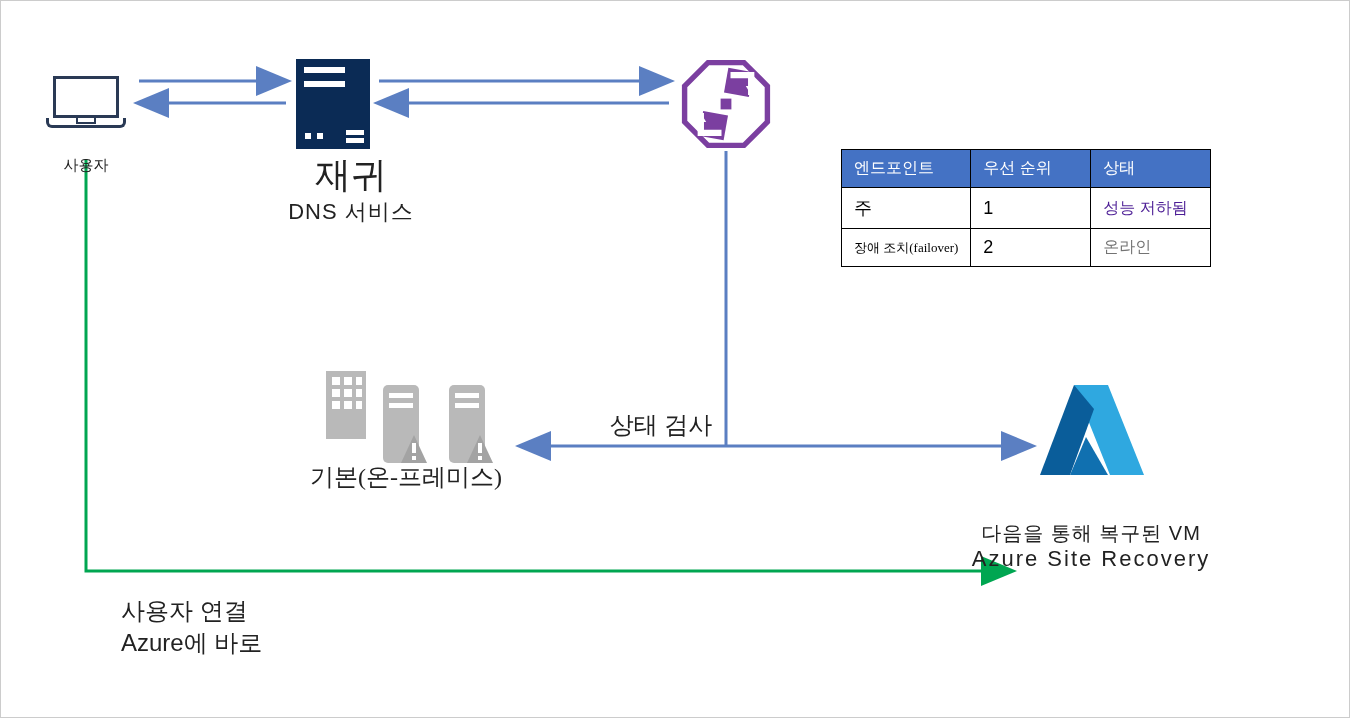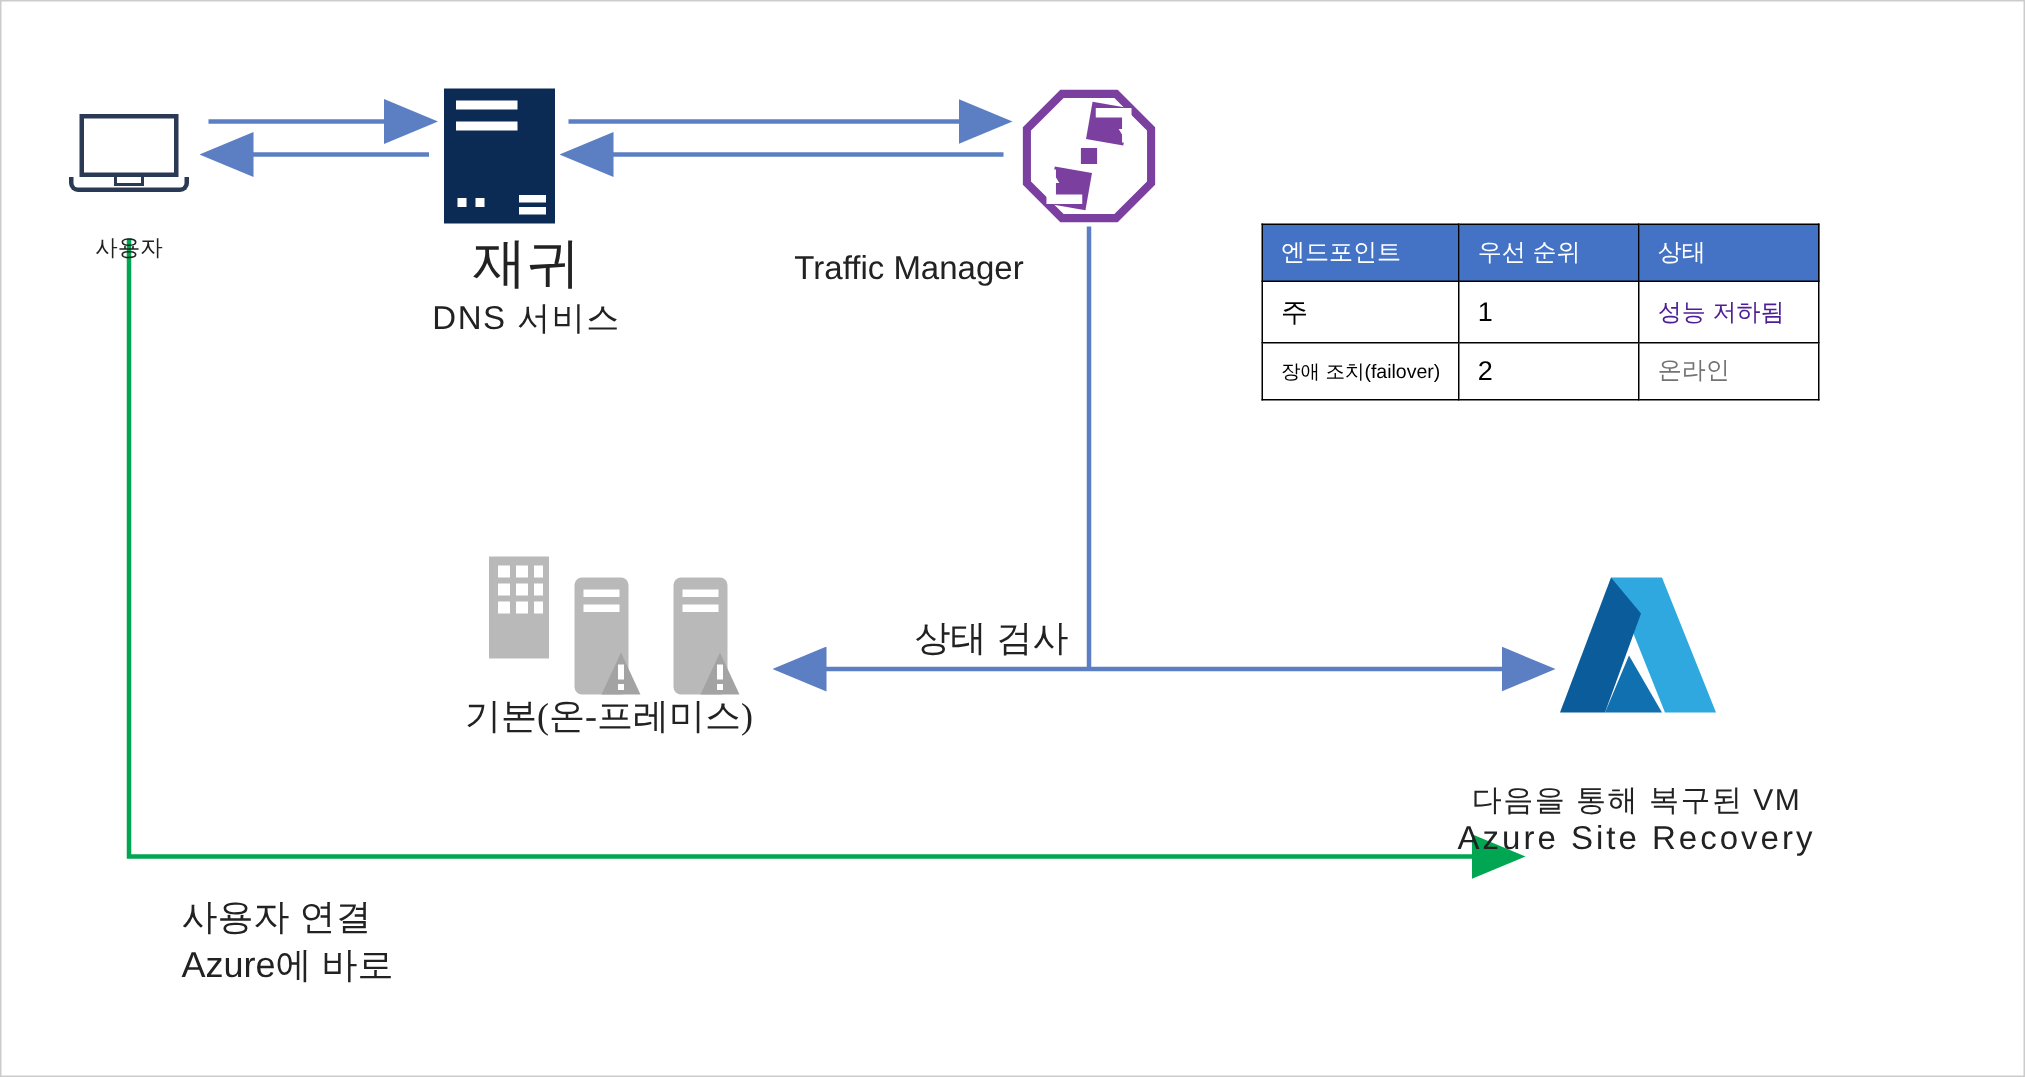--- a/index.html
+++ b/index.html
@@ -192,21 +192,20 @@
         <path d="M25 85 L12 72 L25 60 Z" fill="#fff"></path>
         <path d="M50 50 m-6,-6 l12,0 l0,12 l-12,0 z"></path>
       </g>
 
       <path d="M55 18 L78 18 L78 40" stroke="#fff" stroke-width="7" fill="none"></path>
       <path d="M78 40 L84 30 L72 30 Z" fill="#fff"></path>
       <path d="M45 82 L22 82 L22 60" stroke="#fff" stroke-width="7" fill="none"></path>
       <path d="M22 60 L16 70 L28 70 Z" fill="#fff"></path>
     </svg>
   </div>
-  <div class="label tm-label">Traffic Manager</div>
 
   <div class="onprem-icon">
     <svg viewBox="0 0 210 112" width="210" height="112">
       <g fill="#b9b9b9">
 
         <rect x="15" y="8" width="40" height="68"></rect>
         <g fill="#fff">
           <rect x="21" y="14" width="8" height="8"></rect>
             <rect x="33" y="14" width="8" height="8"></rect>
             <rect x="45" y="14" width="6" height="8"></rect>
@@ -261,20 +260,20 @@
         <th>상태</th>
       </tr>
     </thead>
     <tbody>
       <tr>
         <td class="prio-cell">주</td>
         <td class="prio-cell">1</td>
         <td class="status-degraded">성능 저하됨</td>
       </tr>
       <tr>
-        <td style="font-size:13px;">장애 조치(failover)</td>
+        <td style="font-size:13px;font-family:Liberation Serif, serif;">장애 조치(failover)</td>
         <td class="prio-cell">2</td>
         <td class="status-online">온라인</td>
       </tr>
     </tbody>
   </table>
 
 </div>
 
 </body></html>

